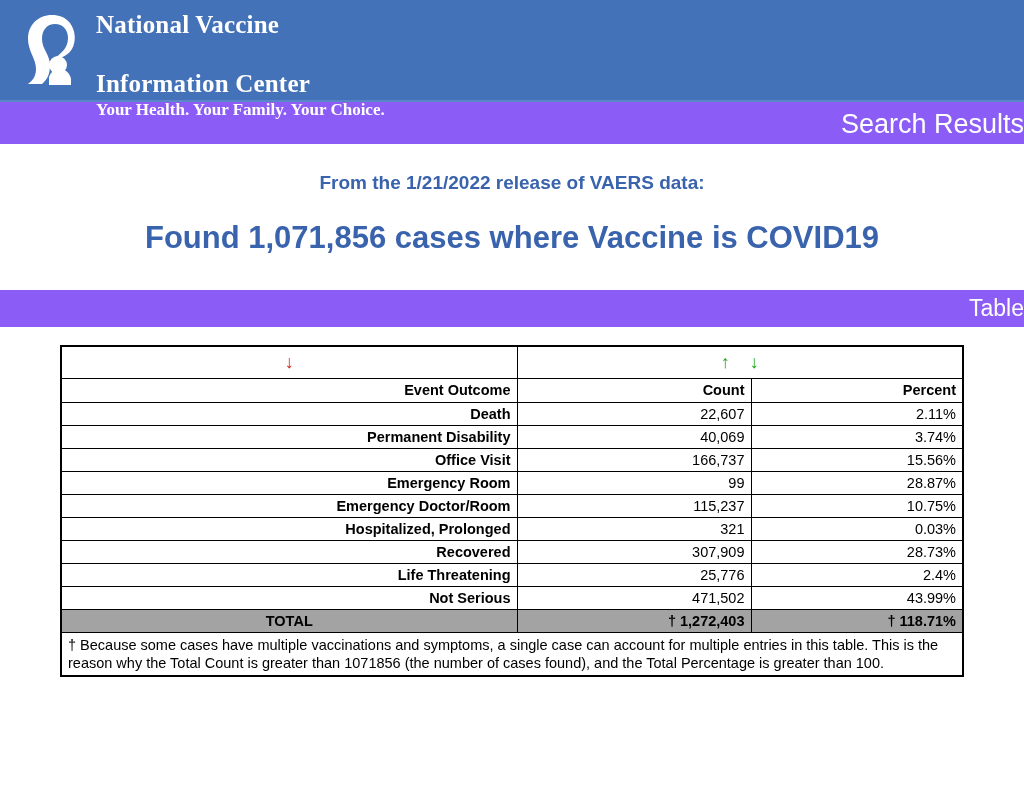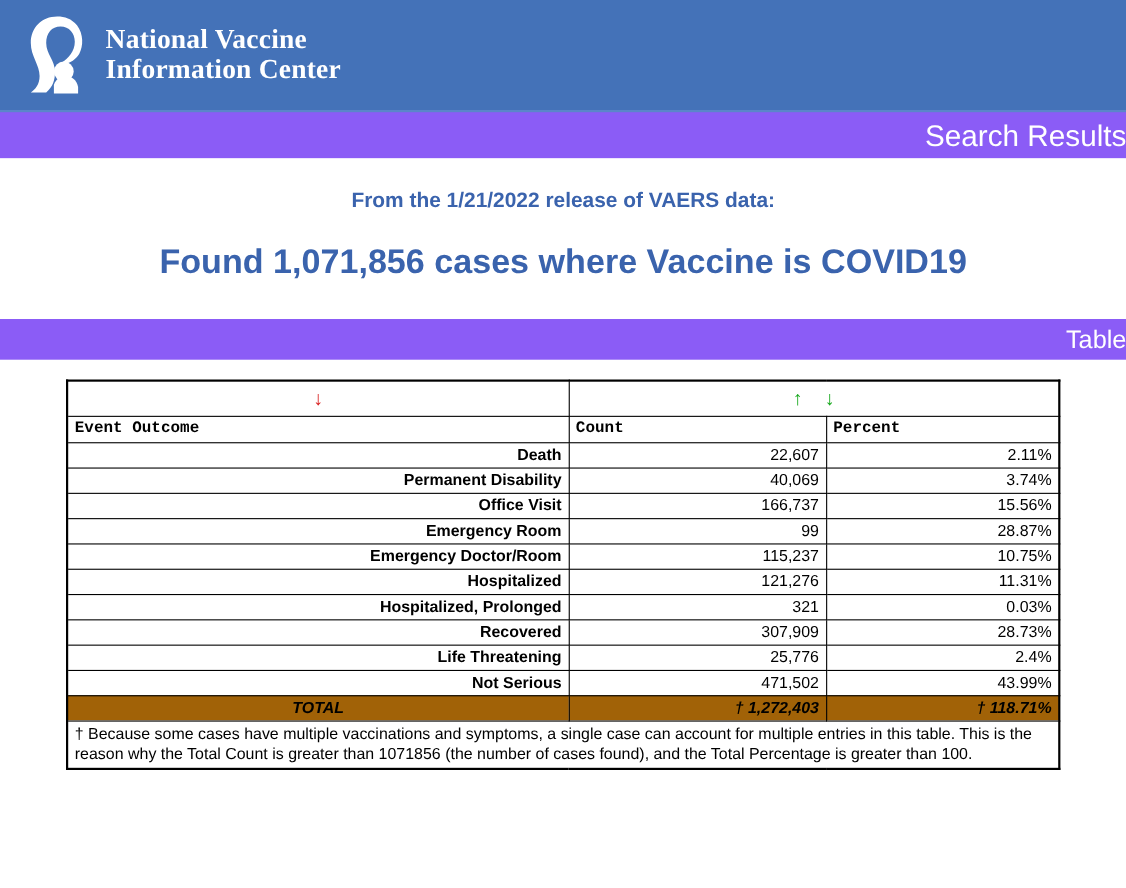--- a/index.html
+++ b/index.html
@@ -36,20 +36,21 @@
     margin-right: 14px;
   }
   .logo-mark svg { display: block; }
   .org-name {
     color: #ffffff;
     font-family: "Liberation Serif", serif;
     font-weight: bold;
     font-size: 25px;
     line-height: 27px;
     letter-spacing: 0.2px;
+    margin-top: 32px;
   }
   .org-tagline {
     color: #ffffff;
     font-family: "Liberation Serif", serif;
     font-weight: bold;
     font-size: 17px;
     line-height: 22px;
     margin-top: 2px;
   }
 
@@ -70,20 +71,21 @@
     line-height: 37px;
     border-top: none;
   }
 
   
   .intro {
     background: #ffffff;
     text-align: center;
     padding-top: 28px;
     padding-bottom: 18px;
+    border-radius: 20px;
   }
   .release-line {
     color: #3a63ad;
     font-size: 19px;
     font-weight: bold;
     margin: 0 0 26px 0;
   }
   .found-line {
     color: #3a63ad;
     font-size: 31px;
@@ -129,37 +131,35 @@
     font-weight: bold;
     line-height: 18px;
     display: inline-block;
     cursor: pointer;
   }
   .arrow.red   { color: #d81f1f; }
   .arrow.green { color: #16a81c; }
   .arrow.gap   { margin-left: 16px; }
 
   tr.head-row td {
-    text-align: left;
+    text-align: right;
     font-weight: bold;
     height: 24px;
-    font-family: Liberation Mono, monospace;
   }
   tr.data-row td.outcome {
     font-weight: bold;
     text-align: right;
   }
   tr.data-row td.num {
     text-align: right;
     margin-top: 26px;
   }
   tr.total-row td {
-    background: #a16207;
-    font-weight: bold;
-    font-style: italic;
+    background: #a3a3a3;
+    font-weight: bold;
   }
   tr.total-row td.outcome { text-align: center; }
   tr.total-row td.num { text-align: right; }
 
   td.footnote {
     font-size: 14px;
     line-height: 18px;
     text-align: left;
     padding: 4px 7px 6px 7px;
     font-weight: normal;
@@ -174,20 +174,21 @@
     <div class="logo-mark">
       <svg width="64" height="78" viewBox="0 0 64 78" aria-hidden="true">
         <path d="M34 4 C20 4 10 14 10 28 C10 40 18 48 18 58 C18 66 14 70 10 73 L24 73 C30 68 32 62 32 54 C32 44 24 38 24 28 C24 19 29 13 37 13 C45 13 50 19 50 27 C50 36 44 42 38 46 C44 48 50 44 54 38 C58 31 58 20 52 12 C47 6 41 4 34 4 Z" fill="#ffffff"></path>
         <circle cx="40" cy="54" r="9" fill="#ffffff"></circle>
         <path d="M31 66 C33 60 38 58 42 58 C47 58 52 62 53 68 L53 74 L31 74 Z" fill="#ffffff"></path>
       </svg>
     </div>
     <div>
       <div class="org-name">National Vaccine</div>
       <div class="org-name">Information Center</div>
+      <div class="org-tagline">Your Health. Your Family. Your Choice.</div>
     </div>
   </div>
 
   <div class="bar">Search Results</div>
 
   <div class="intro">
     <p class="release-line">From the 1/21/2022 release of VAERS data:</p>
     <p class="found-line">Found 1,071,856 cases where Vaccine is COVID19</p>
   </div>
 
@@ -235,25 +236,20 @@
           <td class="outcome">Emergency Room</td>
           <td class="num">99</td>
           <td class="num">28.87%</td>
         </tr>
         <tr class="data-row">
           <td class="outcome">Emergency Doctor/Room</td>
           <td class="num">115,237</td>
           <td class="num">10.75%</td>
         </tr>
         <tr class="data-row">
-          <td class="outcome">Hospitalized</td>
-          <td class="num">121,276</td>
-          <td class="num">11.31%</td>
-        </tr>
-        <tr class="data-row">
           <td class="outcome">Hospitalized, Prolonged</td>
           <td class="num">321</td>
           <td class="num">0.03%</td>
         </tr>
         <tr class="data-row">
           <td class="outcome">Recovered</td>
           <td class="num">307,909</td>
           <td class="num">28.73%</td>
         </tr>
         <tr class="data-row">

